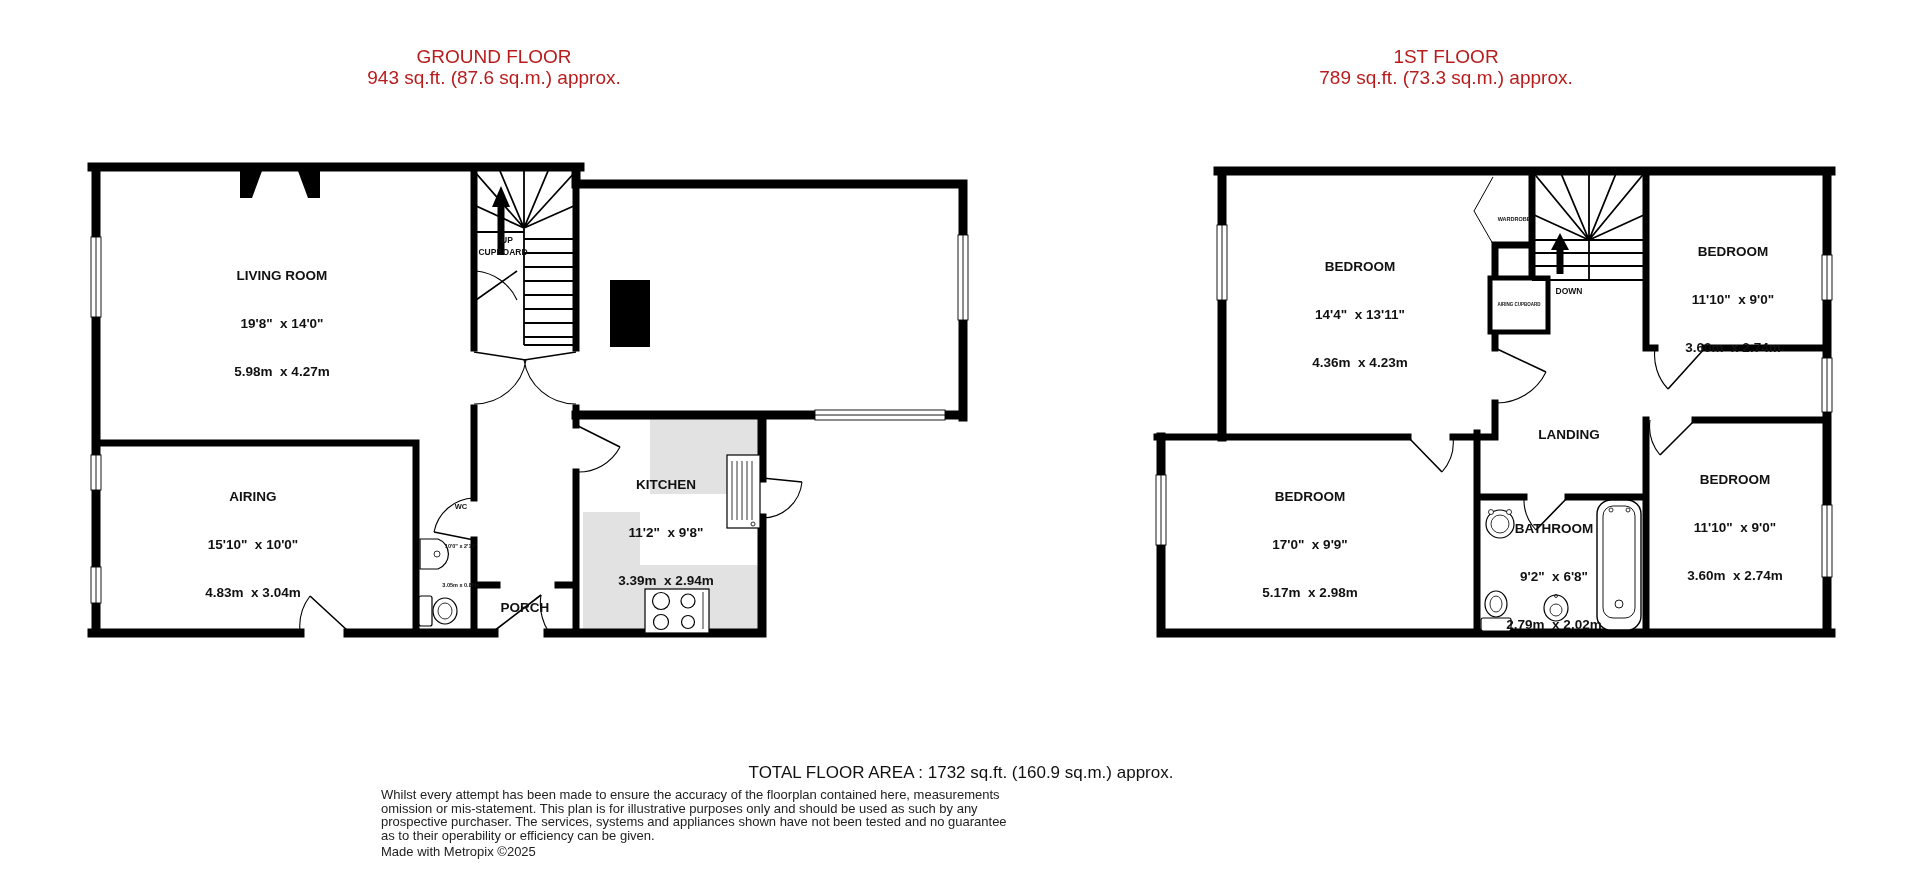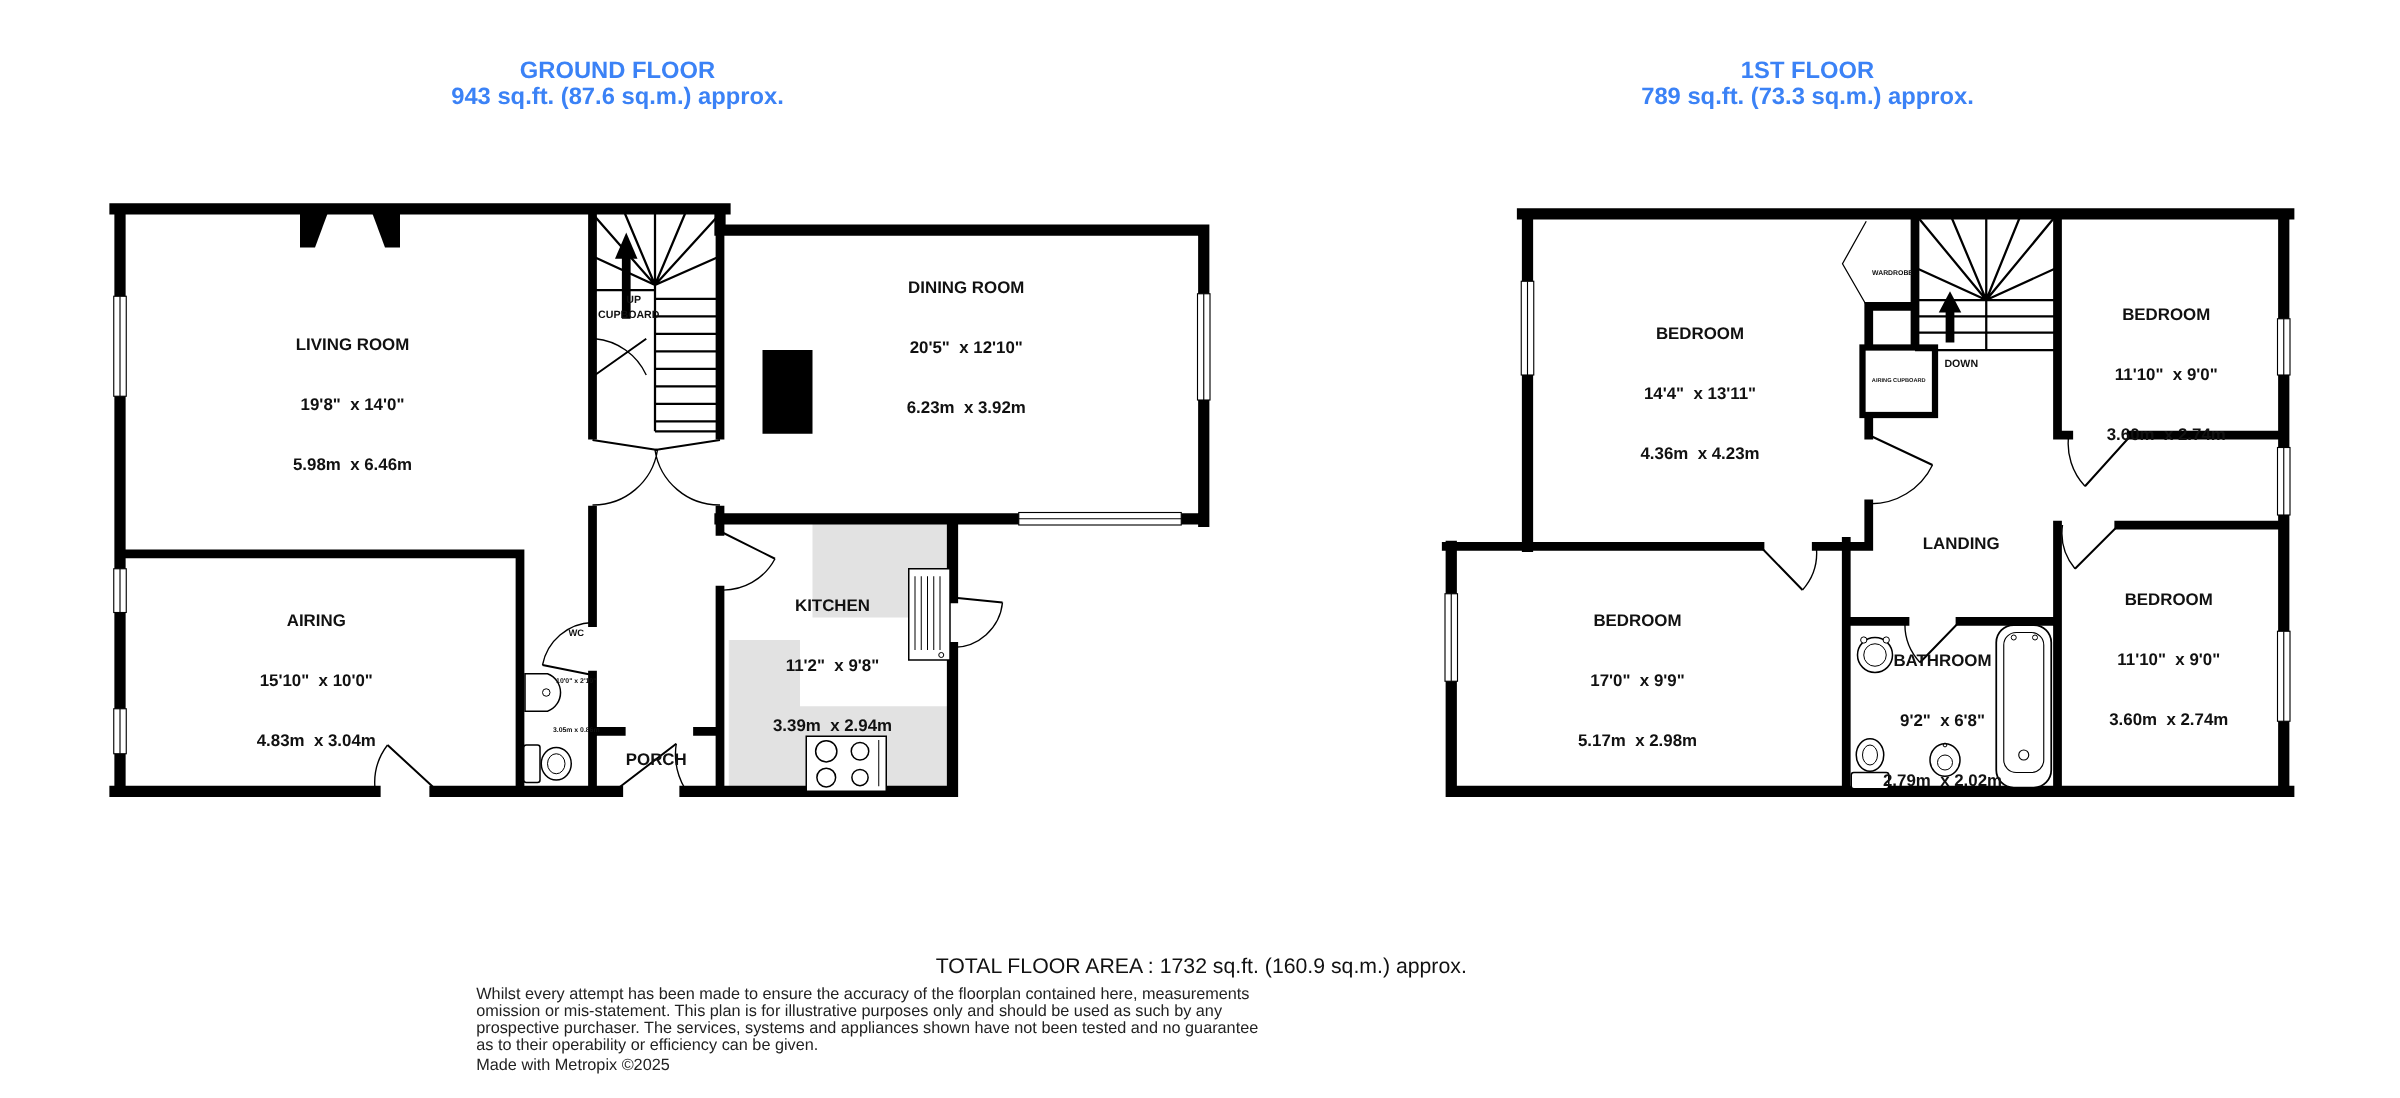--- a/index.html
+++ b/index.html
@@ -1,22 +1,22 @@
 <!DOCTYPE html>
 <html><head>
 <meta charset="utf-8">
 <style>
   html,body{margin:0;padding:0;background:#fff;}
   .canvas{position:relative;width:1920px;height:878px;background:#ffffff;overflow:hidden;
           font-family:"Liberation Sans","DejaVu Sans",sans-serif;color:#111;}
   svg{position:absolute;left:0;top:0;}
   .lbl{position:absolute;transform:translate(-50%,-50%);text-align:center;font-weight:bold;
        font-size:13.5px;line-height:16px;color:#111;white-space:pre;}
-  .hdr{position:absolute;transform:translate(-50%,-50%);text-align:center;font-weight:700;
-       font-size:19px;color:#3b82f6;white-space:pre;}
+  .hdr{position:absolute;transform:translate(-50%,-50%);text-align:center;font-weight:400;
+       font-size:19px;color:#b91c1c;white-space:pre;}
   .tiny{font-size:8.5px;line-height:9px;}
   .micro{font-size:5.5px;line-height:6px;}
   .nano{font-size:4.5px;line-height:5px;}
   .wcsub{font-size:5.5px;line-height:6.5px;}
   .wcname{font-size:7.5px;line-height:8px;}
   .total{position:absolute;transform:translate(-50%,-50%);font-size:17px;font-weight:400;
          color:#111;white-space:pre;}
   .disc{position:absolute;left:961px;top:788px;transform:translateX(-50%);width:1160px;
         text-align:left;font-size:13px;line-height:13.5px;color:#222;}
   .credit{margin-top:3px;}
@@ -147,26 +147,21 @@
 </svg>
 
 <div class="hdr" style="left:494px;top:57px">GROUND FLOOR</div>
 <div class="hdr" style="left:494px;top:78px">943 sq.ft. (87.6 sq.m.) approx.</div>
 <div class="hdr" style="left:1446px;top:57px">1ST FLOOR</div>
 <div class="hdr" style="left:1446px;top:78px">789 sq.ft. (73.3 sq.m.) approx.</div>
 
 <div class="lbl" style="left:282px;top:316px">
   <div>LIVING ROOM</div>
   <div>19'8"  x 14'0"</div>
-  <div>5.98m  x 6.46m</div>
-</div>
-<div class="lbl" style="left:773px;top:270px">
-  <div>DINING ROOM</div>
-  <div>20'5"  x 12'10"</div>
-  <div>6.23m  x 3.92m</div>
+  <div>5.98m  x 4.27m</div>
 </div>
 <div class="lbl" style="left:253px;top:537px">
   <div>AIRING</div>
   <div>15'10"  x 10'0"</div>
   <div>4.83m  x 3.04m</div>
 </div>
 <div class="lbl" style="left:666px;top:525px">
   <div>KITCHEN</div>
   <div>11'2"  x 9'8"</div>
   <div>3.39m  x 2.94m</div>

